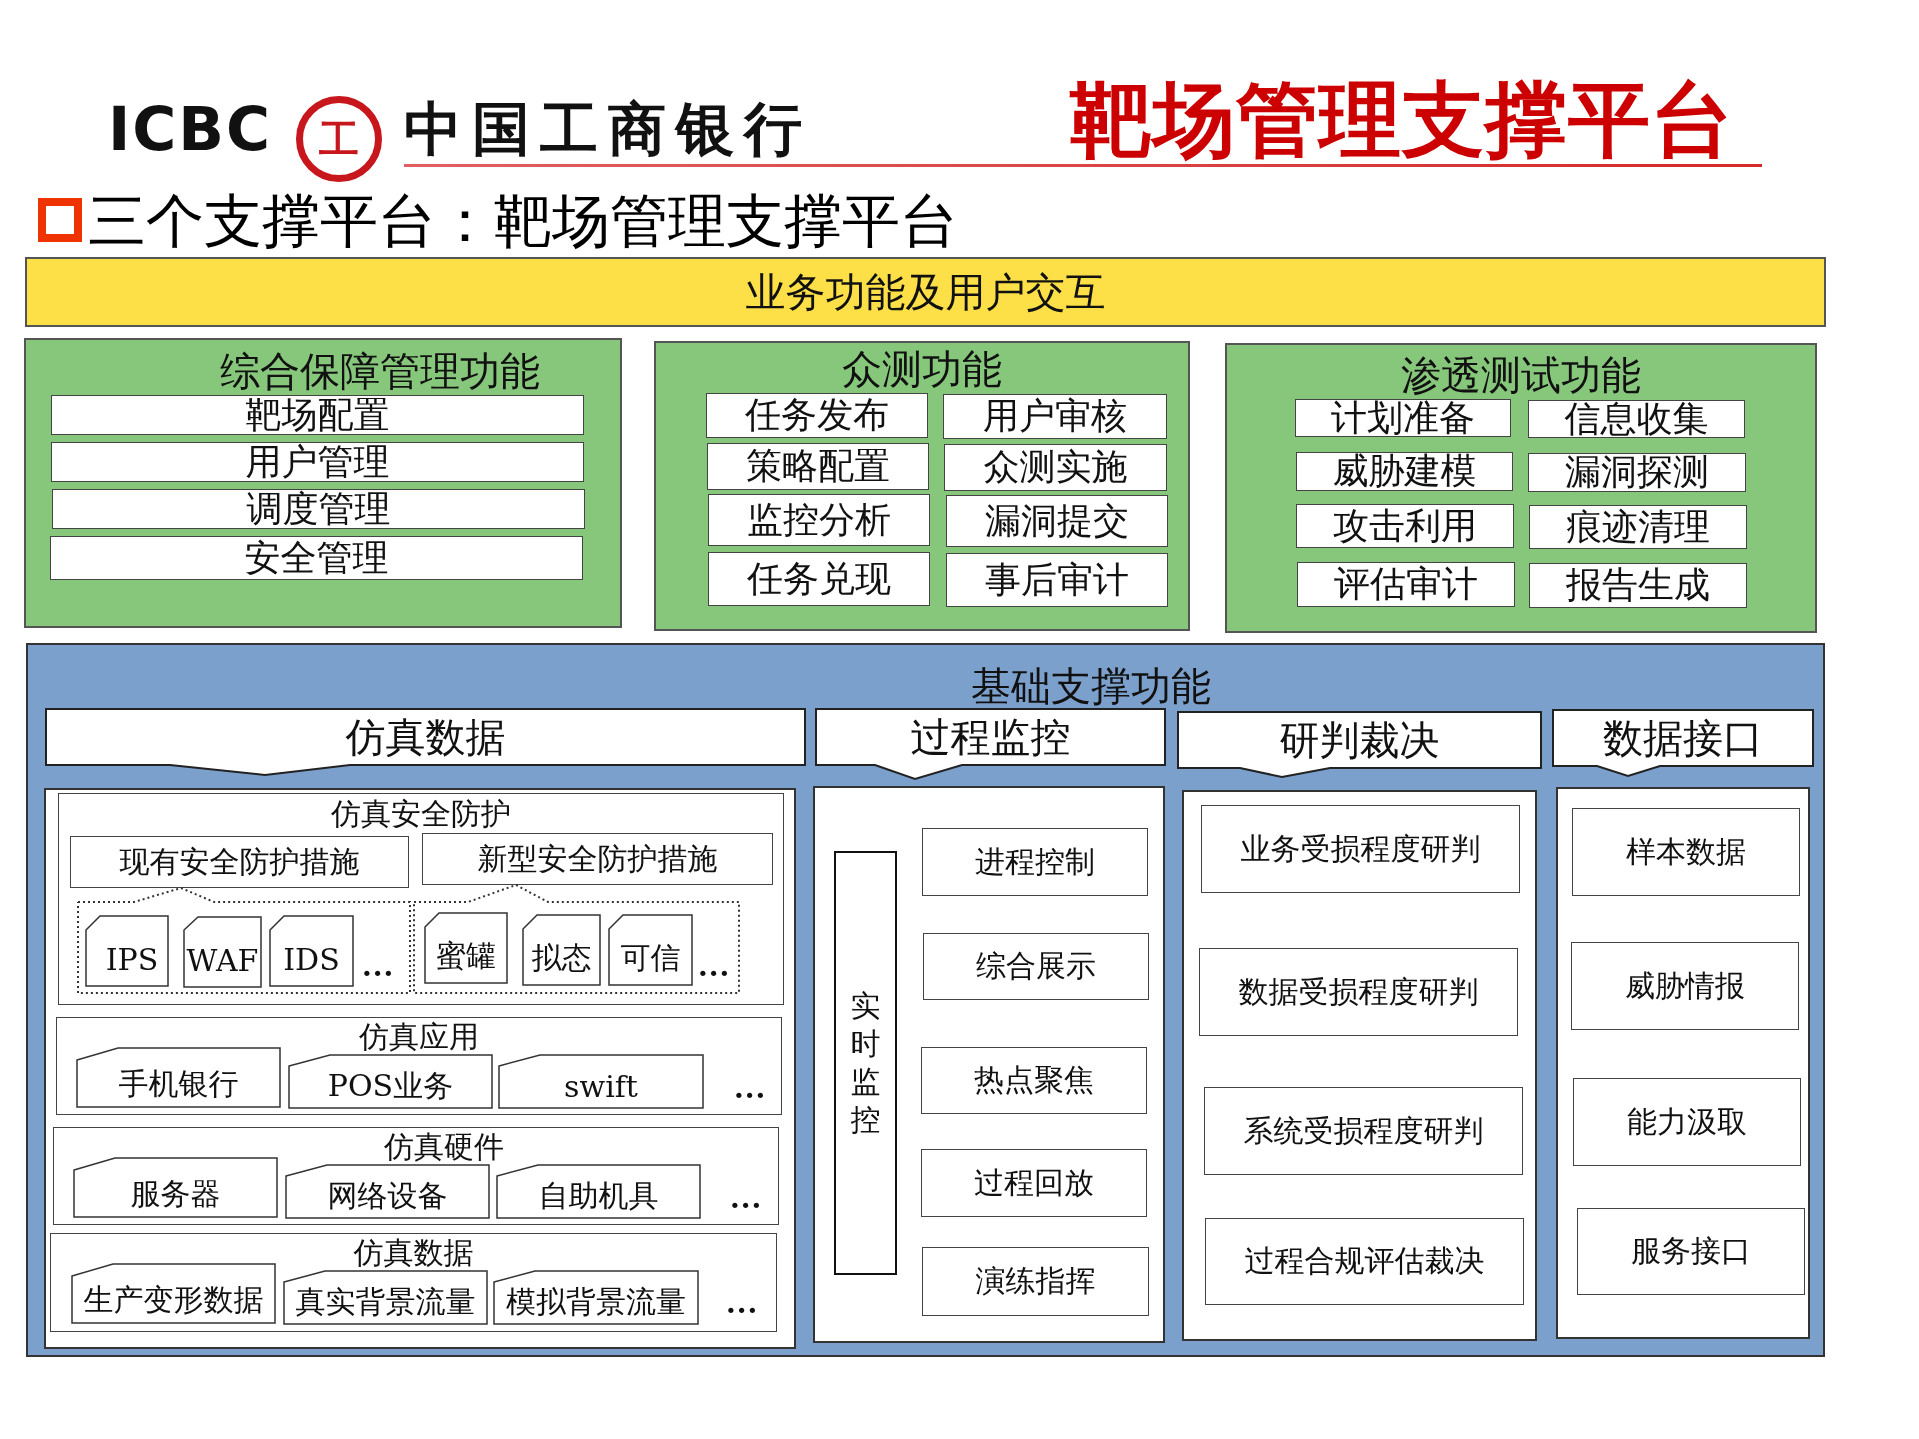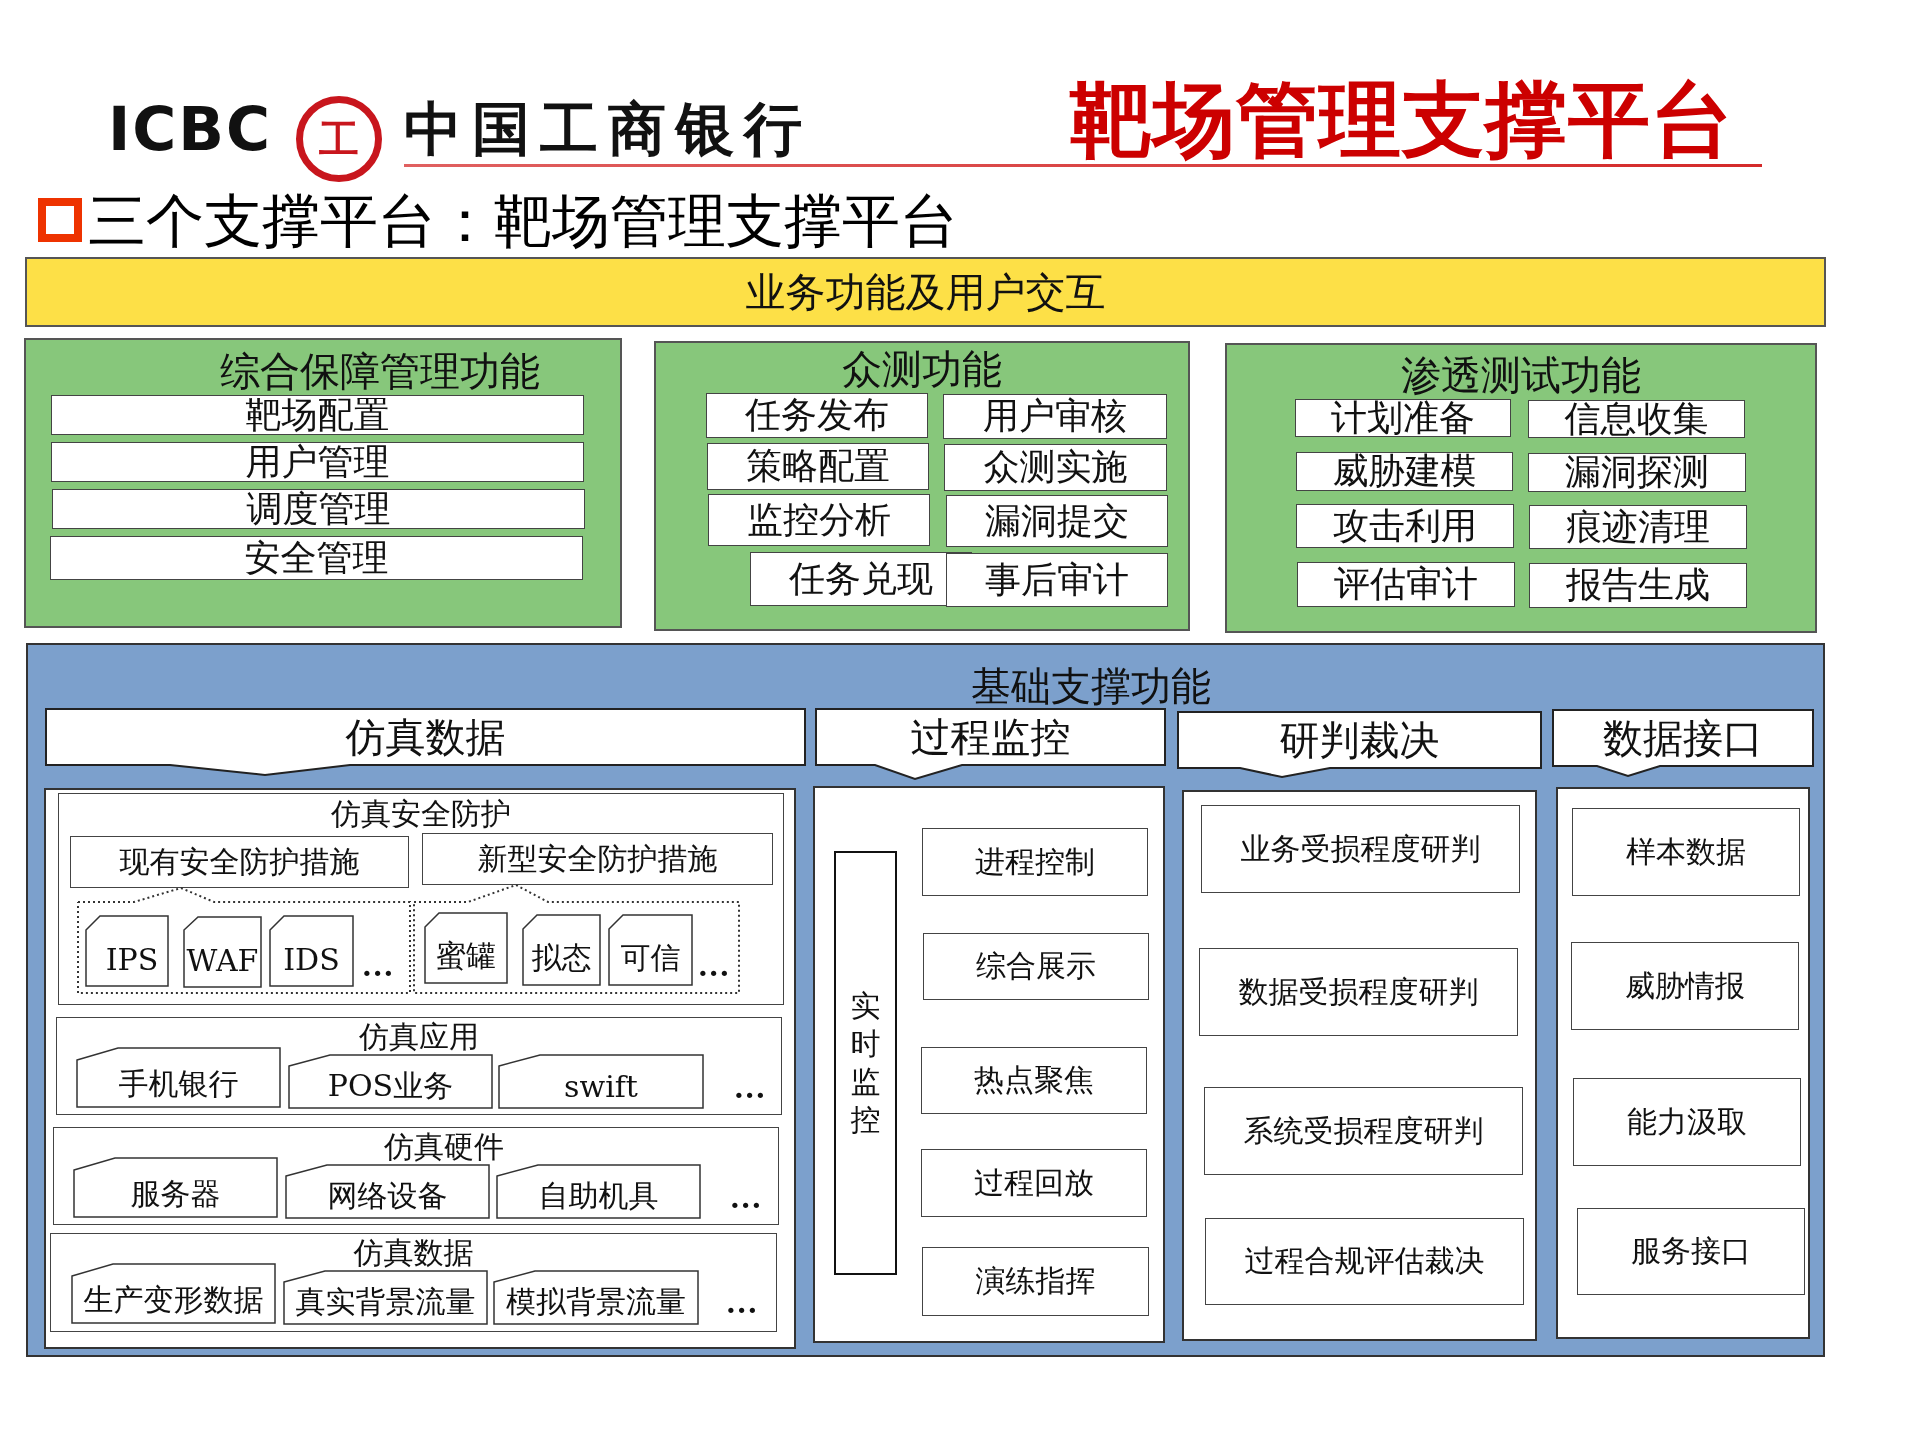--- a/index.html
+++ b/index.html
@@ -50,21 +50,21 @@
 <div class="abs wbox-thin center t36" style="left:50px;top:536px;width:533px;height:44px;">安全管理</div>
 
 <div class="abs green" style="left:654px;top:341px;width:536px;height:290px;"></div>
 <div class="abs center t40" style="left:654px;top:346px;width:536px;height:46px;">众测功能</div>
 <div class="abs wbox-thin center t36" style="left:706px;top:393px;width:222px;height:45px;">任务发布</div>
 <div class="abs wbox-thin center t36" style="left:943px;top:394px;width:224px;height:45px;">用户审核</div>
 <div class="abs wbox-thin center t36" style="left:707px;top:443px;width:222px;height:47px;">策略配置</div>
 <div class="abs wbox-thin center t36" style="left:944px;top:444px;width:223px;height:47px;">众测实施</div>
 <div class="abs wbox-thin center t36" style="left:708px;top:494px;width:222px;height:52px;">监控分析</div>
 <div class="abs wbox-thin center t36" style="left:946px;top:495px;width:222px;height:52px;">漏洞提交</div>
-<div class="abs wbox-thin center t36" style="left:708px;top:552px;width:222px;height:54px;margin-left:42px;">任务兑现</div>
+<div class="abs wbox-thin center t36" style="left:708px;top:552px;width:222px;height:54px;">任务兑现</div>
 <div class="abs wbox-thin center t36" style="left:946px;top:553px;width:222px;height:54px;">事后审计</div>
 
 <div class="abs green" style="left:1225px;top:343px;width:592px;height:290px;"></div>
 <div class="abs center t40" style="left:1225px;top:352px;width:592px;height:46px;">渗透测试功能</div>
 <div class="abs wbox-thin center t36" style="left:1295px;top:399px;width:216px;height:38px;">计划准备</div>
 <div class="abs wbox-thin center t36" style="left:1528px;top:400px;width:217px;height:38px;">信息收集</div>
 <div class="abs wbox-thin center t36" style="left:1296px;top:452px;width:217px;height:39px;">威胁建模</div>
 <div class="abs wbox-thin center t36" style="left:1528px;top:453px;width:218px;height:39px;">漏洞探测</div>
 <div class="abs wbox-thin center t36" style="left:1296px;top:504px;width:218px;height:44px;">攻击利用</div>
 <div class="abs wbox-thin center t36" style="left:1529px;top:505px;width:218px;height:44px;">痕迹清理</div>

